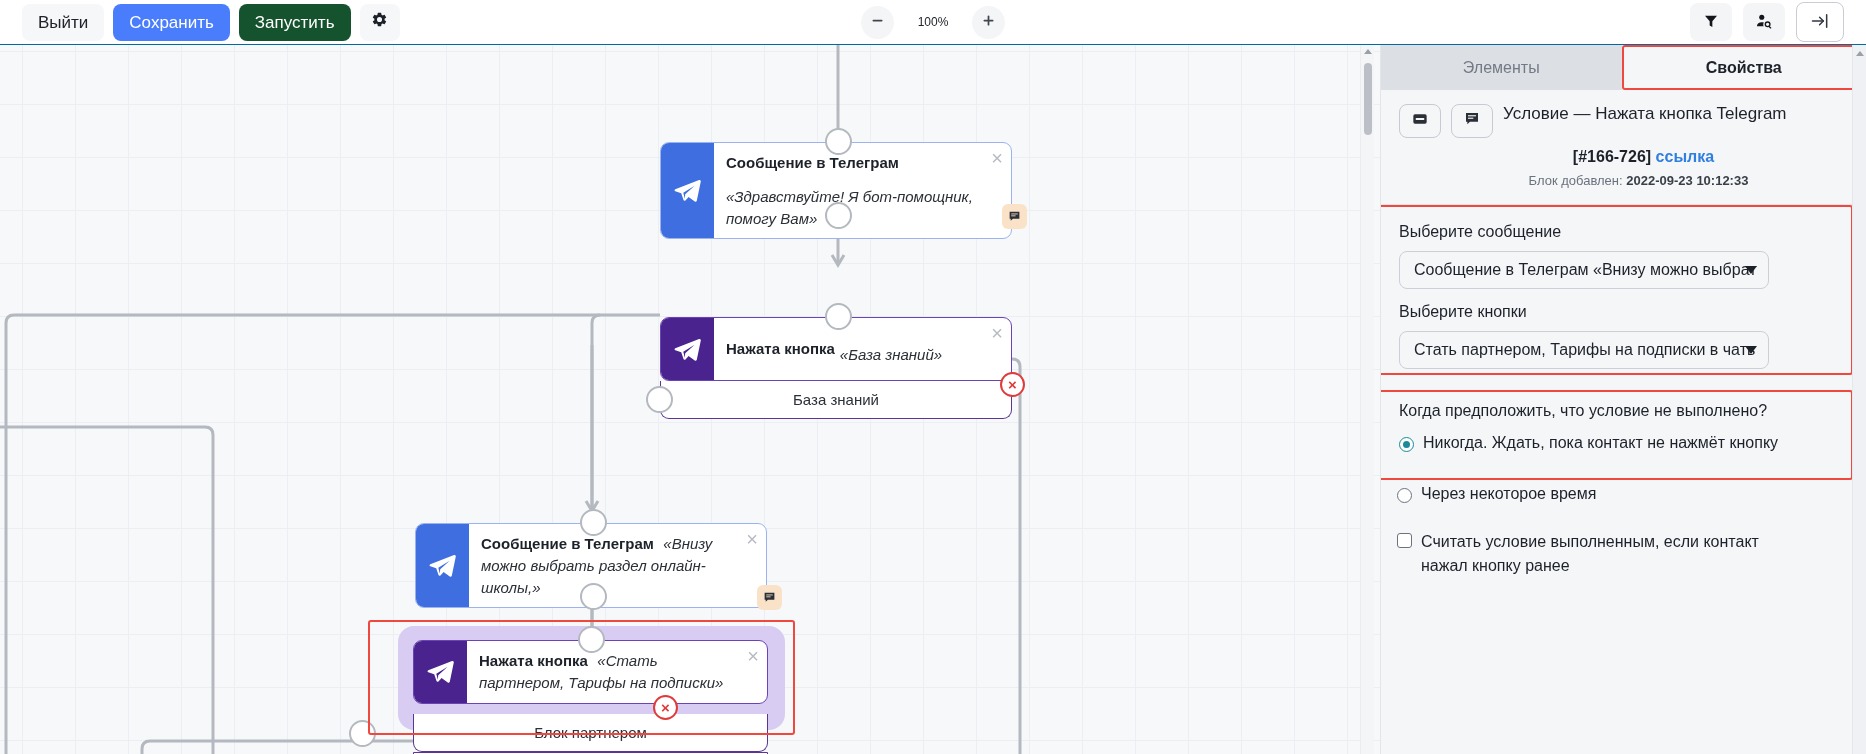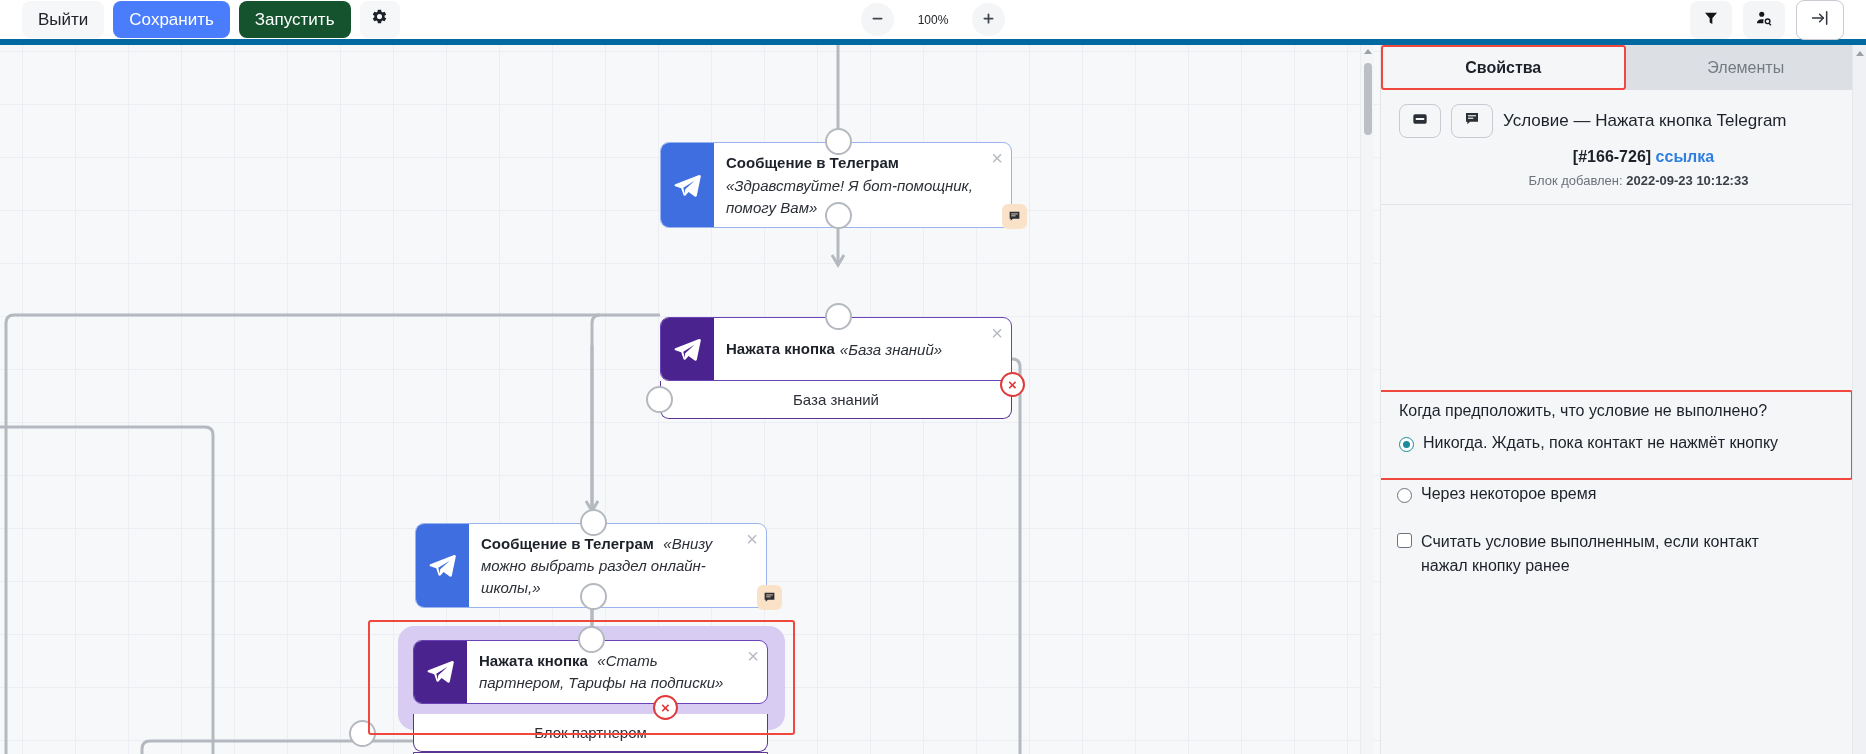--- a/index.html
+++ b/index.html
@@ -9,21 +9,21 @@
     overflow: hidden;
     font-family: "Liberation Sans", sans-serif;
     background: #ffffff;
   }
 
   
   #toolbar {
     position: absolute; top: 0; left: 0;
     width: 1866px; height: 45px;
     background: #ffffff;
-    border-bottom: 6px solid #0369a1;
+    border-bottom: 1px solid #0369a1;
     display: flex; align-items: center;
   }
   .tb-left { display: flex; align-items: center; gap: 9px; padding-left: 22px; }
   .tb-btn {
     height: 37px; border-radius: 8px; border: none;
     font-size: 17px; font-family: "Liberation Sans", sans-serif;
     padding: 0 16px; cursor: pointer; line-height: 37px;
     display: inline-flex; align-items: center; justify-content: center;
   }
   .tb-btn.ghost { background: #f6f7f9; color: #20232a; }
@@ -97,21 +97,21 @@
   .card.purple{ border: 1px solid #6b43b8; }
   .tg-side {
     width: 53px; flex: 0 0 53px;
     display: flex; align-items: center; justify-content: center;
   }
   .tg-side.blue   { background: #3f6ee0; }
   .tg-side.purple { background: #4a238f; }
   .card-body { padding: 9px 34px 9px 12px; }
   .card-title { font-size: 15px; font-weight: bold; color: #1d2129; line-height: 1.45; }
   .card-quote { font-size: 15px; font-style: italic; color: #2b2f36; line-height: 1.45; }
-  .card-title + .card-quote { margin-top: 1px; }
+  .card-title + .card-quote { margin-top: 12px; }
   .inline .card-title, .inline .card-quote { display: inline; }
 
   .node-close {
     position: absolute; top: 5px; right: 8px;
     font-size: 20px; color: #b6bbc3; cursor: pointer;
     line-height: 1; font-family: "Liberation Sans", sans-serif;
   }
   .note-badge {
     position: absolute; width: 25px; height: 25px;
     background: #fae2c8; border-radius: 6px;
@@ -164,21 +164,21 @@
     flex: 1; display: flex; align-items: center; justify-content: center;
     font-size: 16px; cursor: pointer;
   }
   .tab.inactive { background: #dcdfe4; color: #737a85; }
   .tab.active {
     background: #f5f6f8; color: #1d2129; font-weight: bold;
     border: 2px solid #f0483e; border-radius: 3px;
   }
 
   #panel-head { padding: 14px 18px 8px 18px; }
-  .head-row { display: flex; align-items: center; gap: 10px; }
+  .head-row { display: flex; gap: 10px; }
   .head-icon-btn {
     width: 42px; height: 34px; border-radius: 8px;
     background: #f5f6f8; border: 1px solid #c6cad1;
     display: flex; align-items: center; justify-content: center;
     cursor: pointer;
   }
   .head-title { font-size: 17px; color: #1d2129; }
   .head-sub {
     text-align: center; font-size: 16px; color: #1d2129;
     margin-top: 10px; padding-left: 40px; font-weight: bold;
@@ -429,22 +429,22 @@
 </div>
 
 <div id="canvas-scrollbar">
   <div class="arrow-up"></div>
   <div class="thumb"></div>
 </div>
 
 <div id="panel">
 
   <div id="tabs">
+    <div class="tab inactive">Элементы</div>
     <div class="tab active">Свойства</div>
-    <div class="tab inactive">Элементы</div>
   </div>
 
   <div id="panel-head">
     <div class="head-row">
       <div class="head-icon-btn">
         <span>
           <svg width="16" height="16" viewBox="0 0 24 24" fill="#2b2f36">
             <rect x="2" y="5" width="20" height="14" rx="2.5"></rect>
             <rect x="5.5" y="10.5" width="13" height="3" rx="1" fill="#f5f6f8"></rect>
           </svg>
@@ -468,20 +468,34 @@
     </div>
 
     <div class="head-meta">
       <span>Блок добавлен:</span>
       <b>2022-09-23 10:12:33</b>
     </div>
   </div>
 
   <div class="panel-sep"></div>
 
+  <div class="group-boxed" style="left:-16px; top:160px; width:488px; height:170px;">
+    <div style="padding:16px 18px 0 32px;">
+      <div class="field-label">Выберите сообщение</div>
+      <div class="select-box" style="margin-top:10px; width:370px;">
+        <span>Сообщение в Телеграм «Внизу можно выбрат</span>
+        <span class="caret"></span>
+      </div>
+      <div class="field-label" style="margin-top:14px;">Выберите кнопки</div>
+      <div class="select-box" style="margin-top:10px; width:370px;">
+        <span>Стать партнером, Тарифы на подписки в чать</span>
+        <span class="caret"></span>
+      </div>
+    </div>
+  </div>
 
   <div class="group-boxed" style="left:-16px; top:345px; width:488px; height:90px;">
     <div style="padding:10px 18px 0 32px;">
       <div class="field-label">Когда предположить, что условие не выполнено?</div>
       <div class="opt-row" style="margin-top:14px;">
         <span class="radio on"></span>
         <span>Никогда. Ждать, пока контакт не нажмёт кнопку</span>
       </div>
     </div>
   </div>

